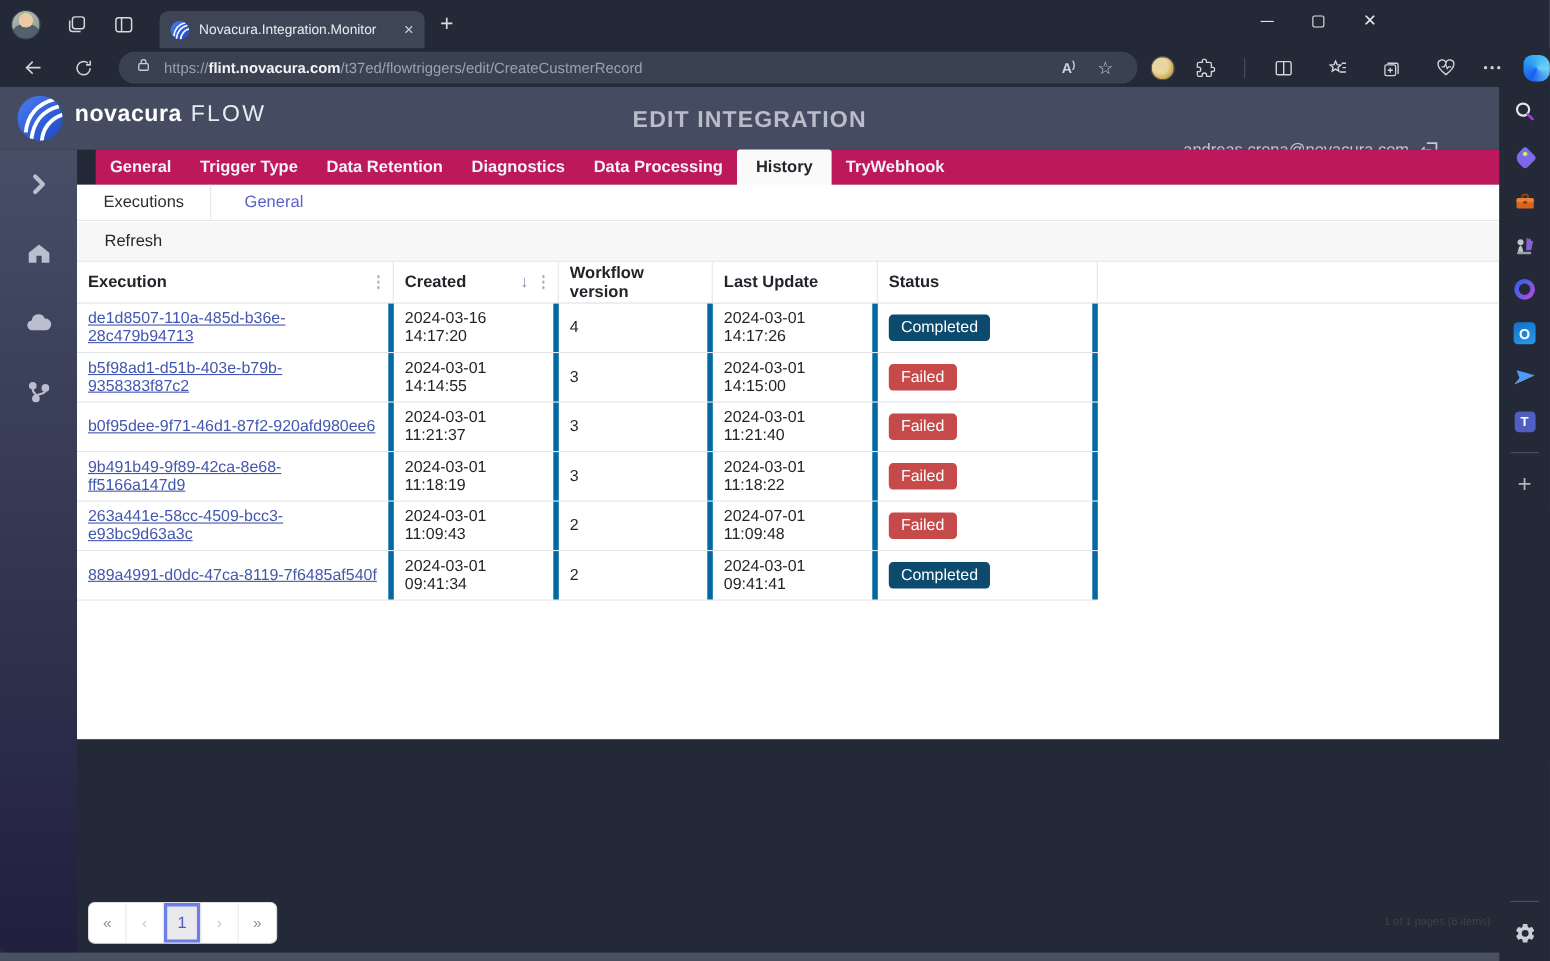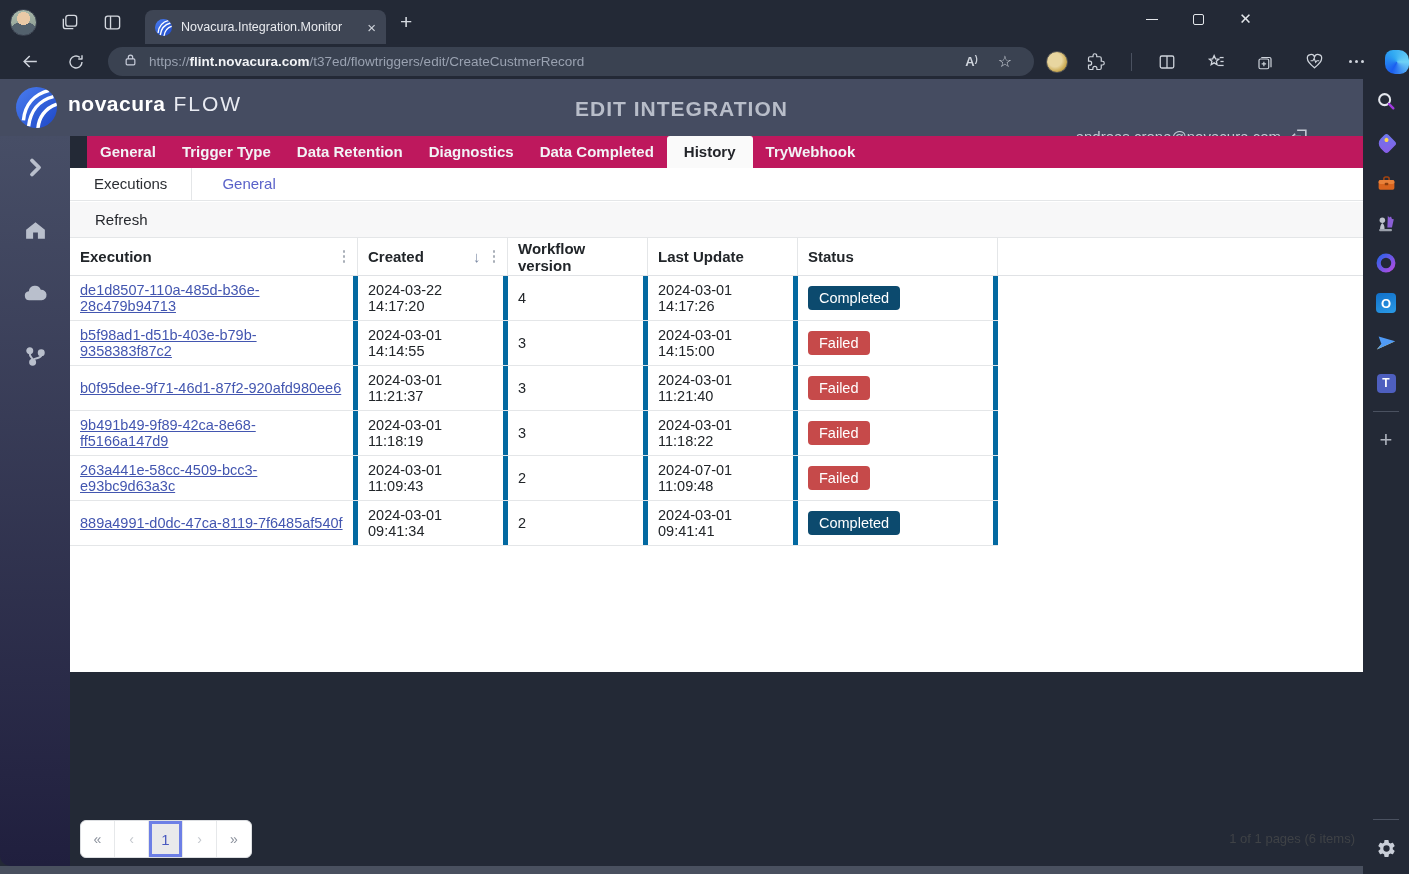--- a/index.html
+++ b/index.html
@@ -99,21 +99,21 @@
   .badge-completed { background:#0c4a6e; }
   .badge-failed { background:#c64a4a; }
 
   
   .pager-row { position:absolute; left:0; top:650px; width:100%; height:42px; }
   .pager { position:absolute; left:10px; top:2px; display:flex; border:1px solid #dcdee1; border-radius:6px; overflow:hidden; background:#fff; }
   .pg-btn { width:34px; height:36px; display:flex; align-items:center; justify-content:center; font-size:14px; color:#8b919c; border-right:1px solid #e6e8ea; }
   .pg-btn:last-child { border-right:none; }
   .pg-btn.dim { color:#c3c7cd; }
   .pg-btn.current { background:#e9e9eb; color:#4a5ac0; font-size:15px; box-shadow:inset 0 0 0 3px #6d7fe6; }
-  .pager-info { position:absolute; right:8px; top:0; height:40px; display:flex; align-items:center; font-size:13px; color:#3f4246; }
+  .pager-info { position:absolute; right:8px; top:0; height:40px; display:flex; align-items:center; font-size:10px; color:#3f4246; }
 
   
   .edge-sidebar { position:absolute; right:0; top:79px; width:46px; height:795px; background:#232936;
     display:flex; flex-direction:column; align-items:center; }
   .es-slot { height:40px; display:flex; align-items:center; justify-content:center; width:100%; flex:none; }
   .es-divider { width:26px; height:0; border-top:1px solid #4a5160; margin:8px 0; }
   .es-plus { color:#aeb3bd; font-size:22px; font-weight:300; }
   .es-bottom { margin-top:auto; display:flex; flex-direction:column; align-items:center; width:100%; padding-bottom:6px; }
   .tag-shape { width:15px; height:15px; border-radius:3px 3px 3px 7px; transform:rotate(45deg);
     background:linear-gradient(135deg,#6b79ea,#8a5ce8); position:relative; }
@@ -261,21 +261,21 @@
       </svg>
     </span>
   </div>
 </div>
 
 <div class="tabbar">
   <div class="main-tab">General</div>
   <div class="main-tab">Trigger Type</div>
   <div class="main-tab">Data Retention</div>
   <div class="main-tab">Diagnostics</div>
-  <div class="main-tab">Data Completed</div>
+  <div class="main-tab">Data Processing</div>
   <div class="main-tab active">History</div>
   <div class="main-tab">TryWebhook</div>
 </div>
 
 <div class="left-sidebar">
   <div class="ls-icon">
     <svg width="21" height="21" viewBox="0 0 24 24" fill="none" stroke="currentColor" stroke-width="4.4" stroke-linecap="round" stroke-linejoin="round">
         <path d="M8 4 L16 12 L8 20"></path>
       </svg>
   </div>
@@ -338,21 +338,21 @@
     <div class="hcell c-status">
         <span>Status</span>
       </div>
   </div>
 
   <div class="grid-body">
     <div class="grow">
       <div class="bcell c-exec">
           <span class="exec-link">de1d8507-110a-485d-b36e-28c479b94713</span>
         </div>
-      <div class="bcell c-created mono-num">2024-03-22 14:17:20</div>
+      <div class="bcell c-created mono-num">2024-03-16 14:17:20</div>
       <div class="bcell c-wf">4</div>
       <div class="bcell c-last mono-num">2024-03-01 14:17:26</div>
       <div class="bcell c-status">
           <span class="badge badge-completed">Completed</span>
         </div>
     </div>
     <div class="grow">
       <div class="bcell c-exec">
           <span class="exec-link">b5f98ad1-d51b-403e-b79b-9358383f87c2</span>
         </div>

